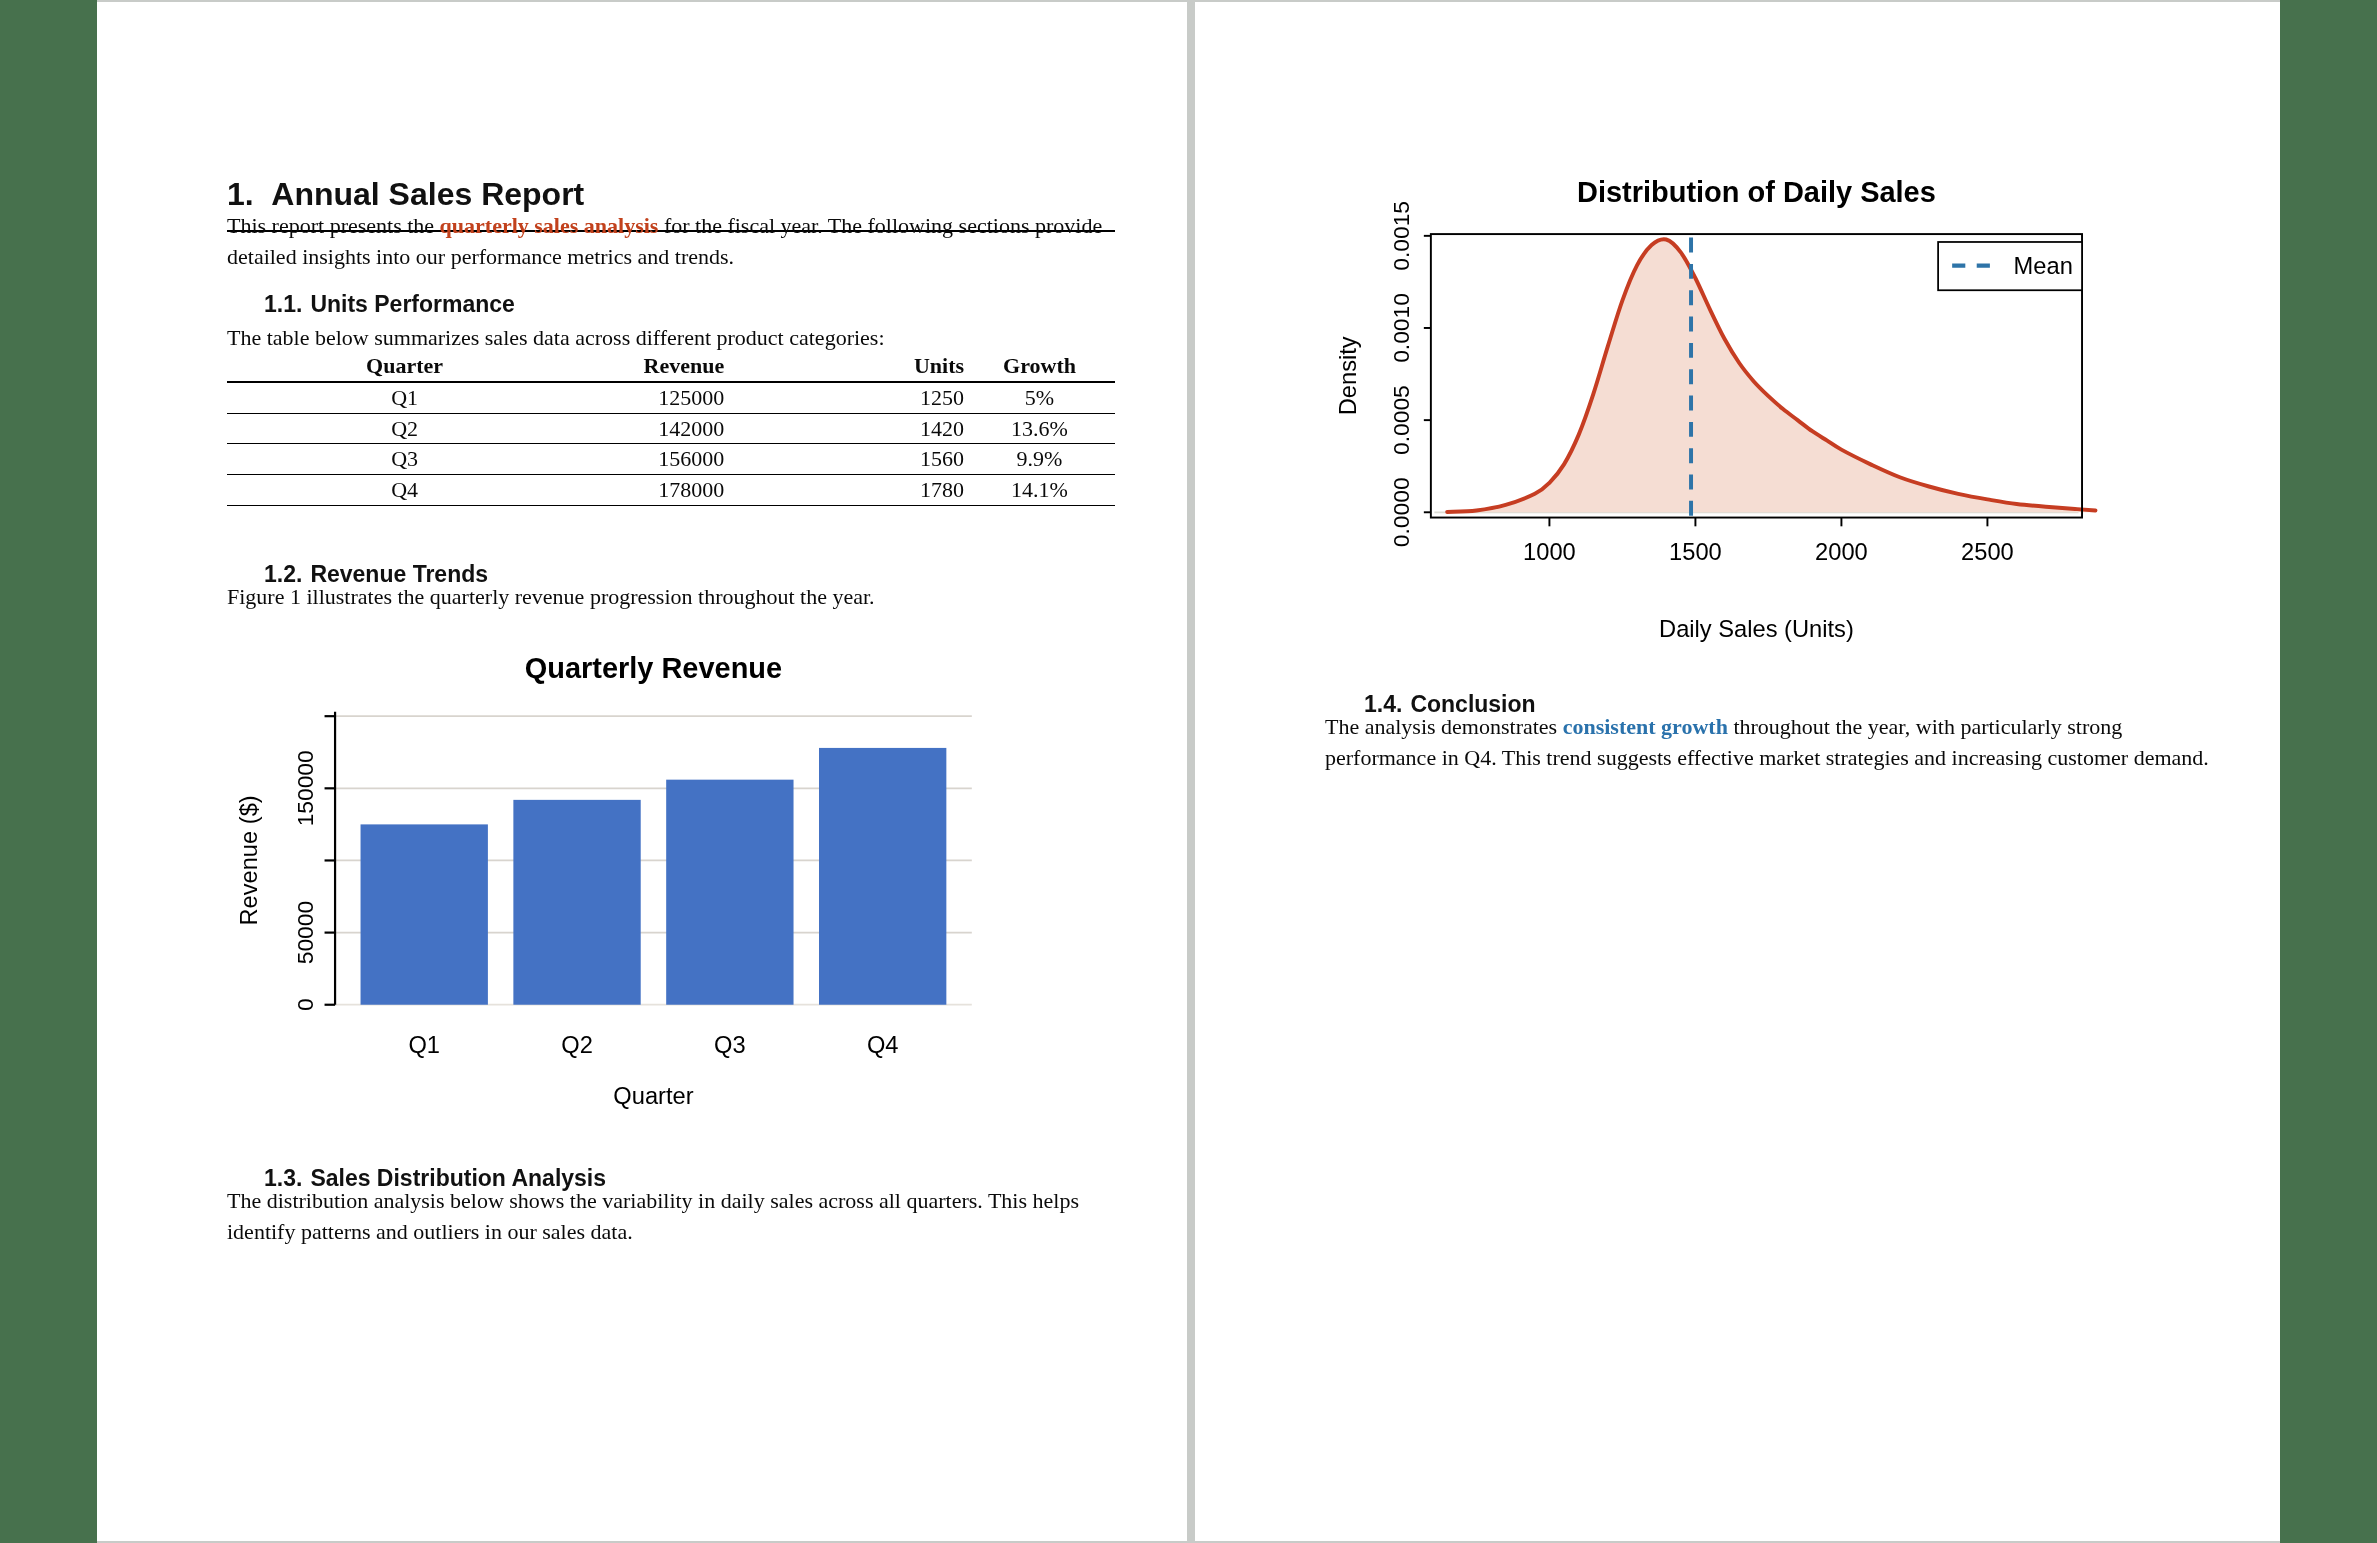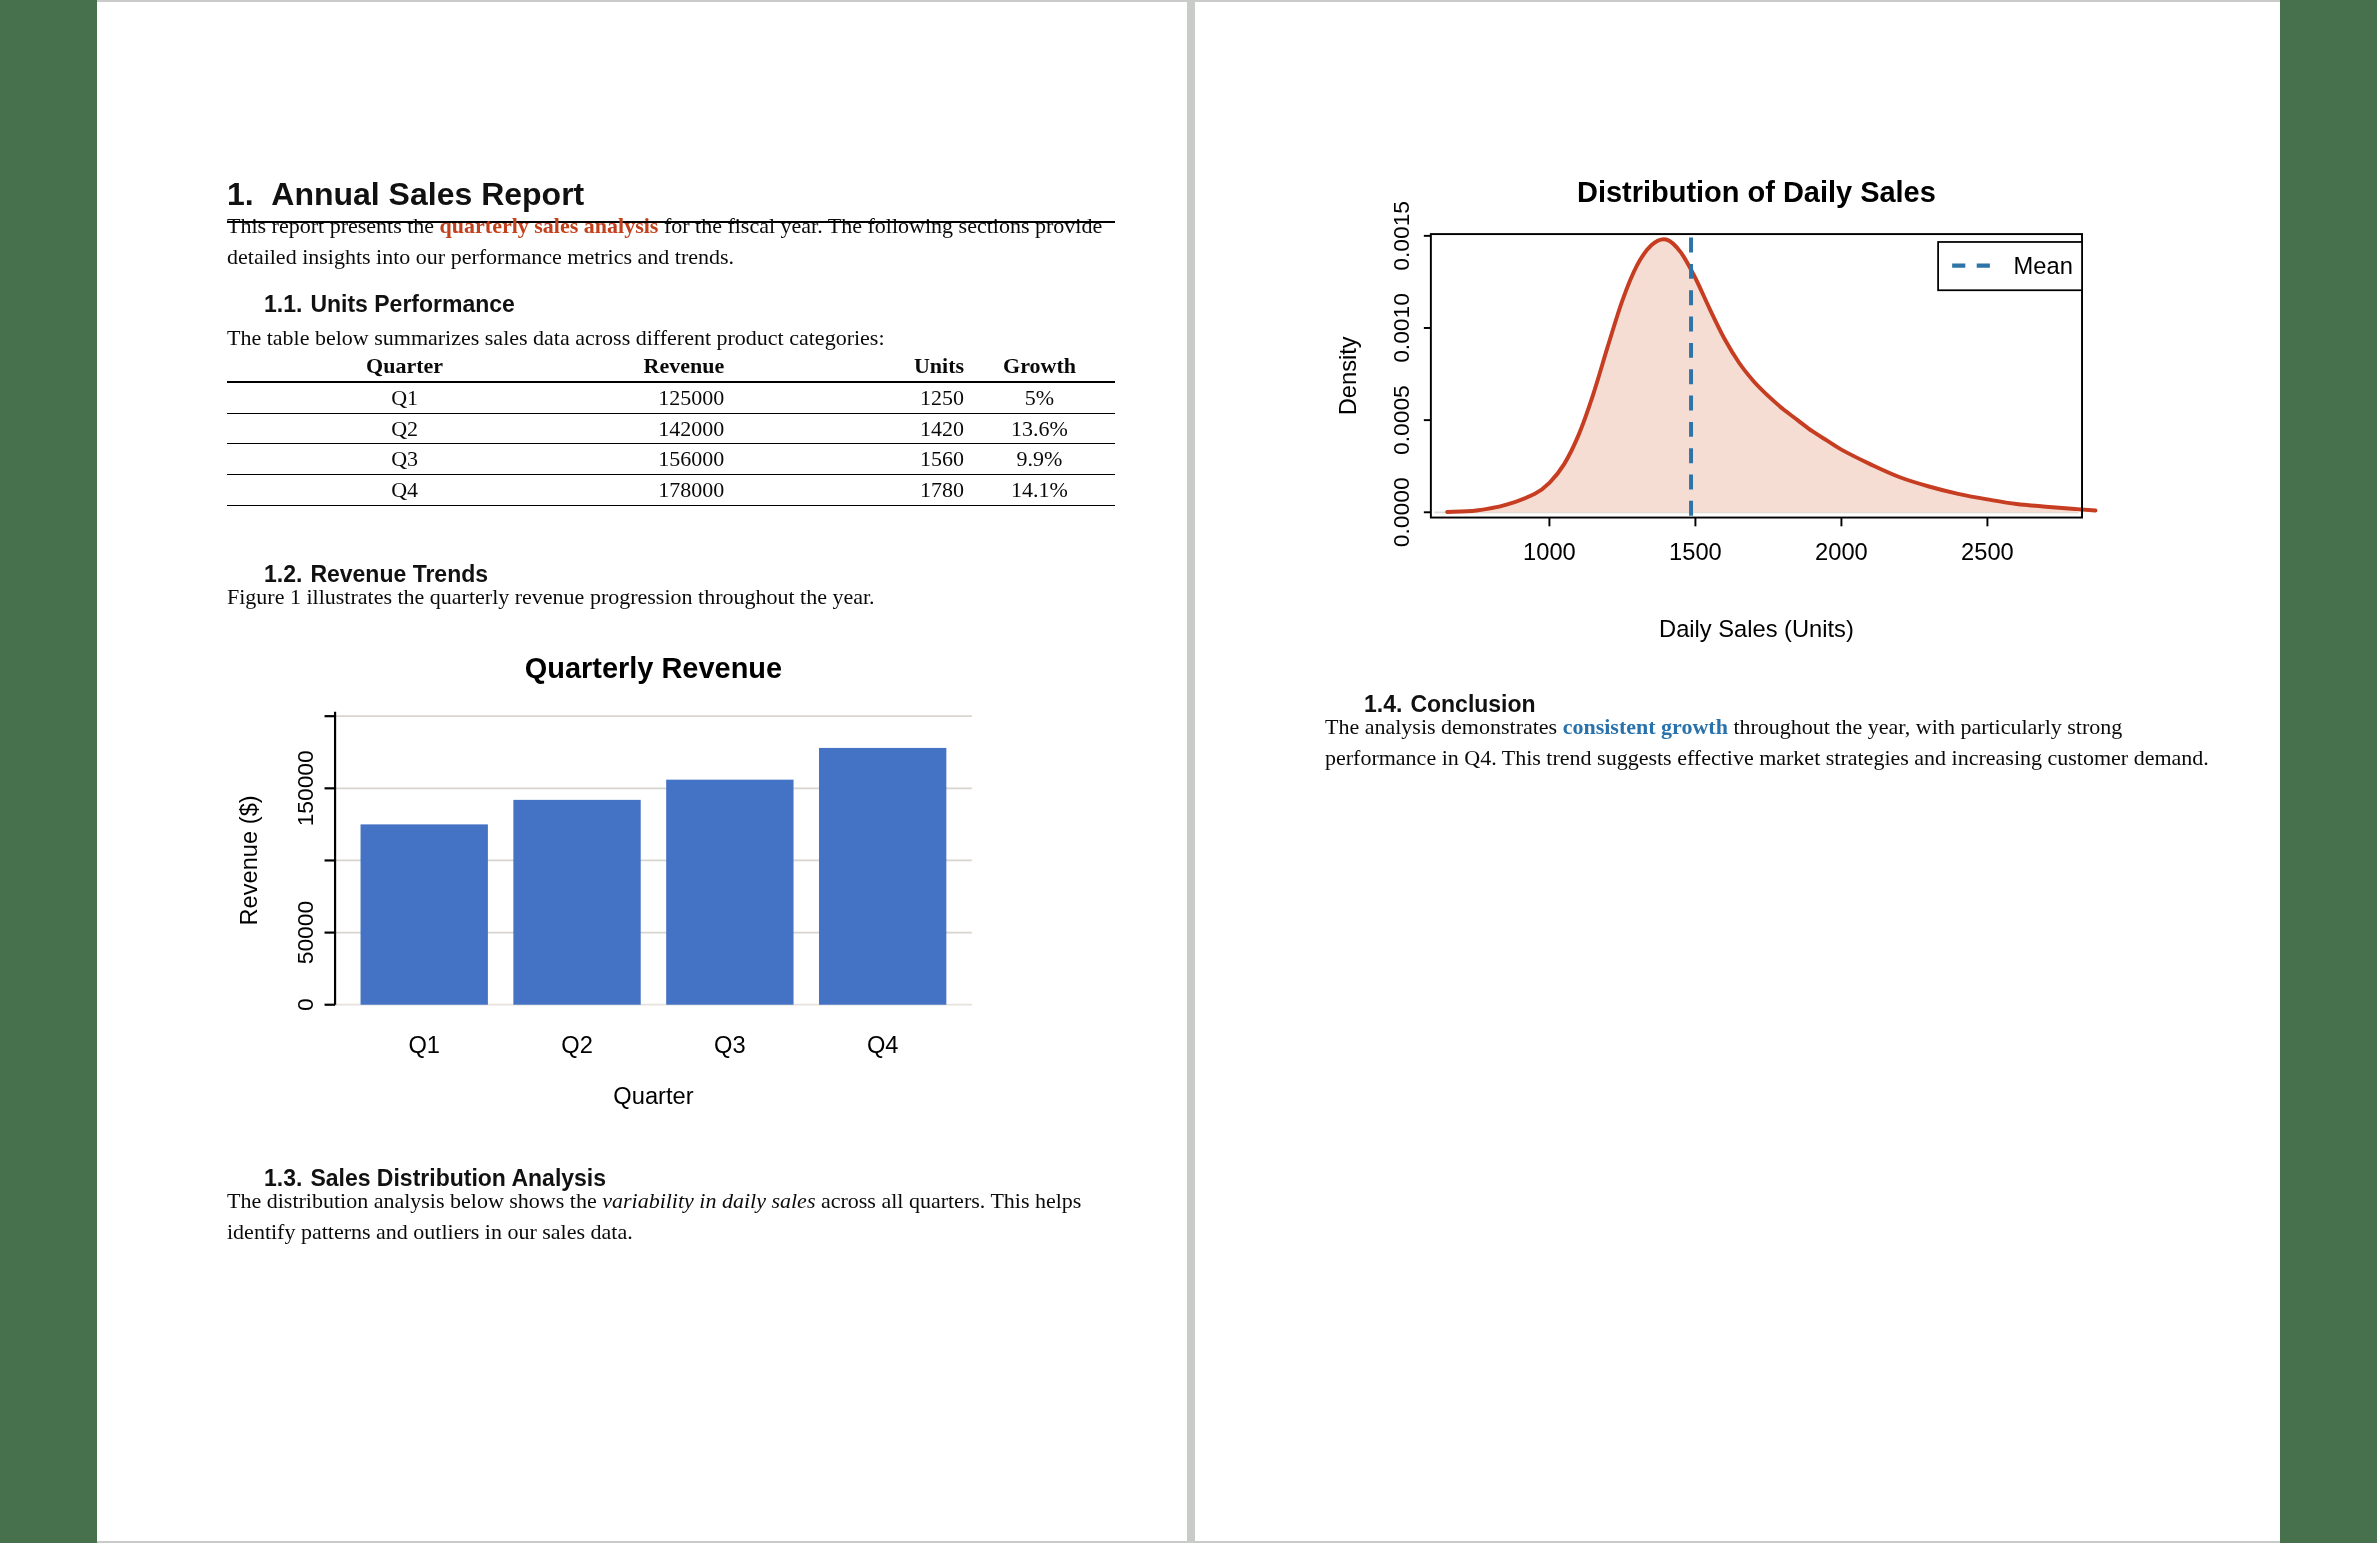--- a/index.html
+++ b/index.html
@@ -11,30 +11,30 @@
   .strip{position:absolute;top:0;bottom:0;width:97px;background:var(--green,#47714D)}
   #strip-left{left:0}
   #strip-right{right:0}
   .page{position:absolute;top:1.8px;height:1539px;background:#ffffff}
   #page1{left:97px;width:1090px}
   #page2{left:1195px;width:1085px}
   .abs{position:absolute}
 
   .doc-title{
     font-family:"Liberation Sans",sans-serif;font-weight:700;font-size:32px;
-    border-bottom:2.6px solid #000;padding-bottom:8px;color:#111;
+    border-bottom:2.6px solid #000;padding-bottom:17px;color:#111;
   }
   .doc-title .num{margin-right:17.6px}
   .sec-h{font-family:"Liberation Sans",sans-serif;font-weight:700;font-size:23px;color:#111}
   .sec-h .num{margin-right:8px}
   .body-text{font-size:22px;line-height:31px}
   .bold-red{color:var(--red,#C2411C);font-weight:700}
   .bold-blue{color:var(--blue,#2A72AC);font-weight:700}
   .bold{font-weight:700}
-  .it{font-style:italic}
+  .it{}
 
   table.sales{width:888px;border-collapse:collapse;font-size:22px}
   table.sales th{font-weight:700;border-bottom:2.6px solid #000;padding:0.9px 0 2.6px 0}
   table.sales td{border-bottom:1.8px solid #000;padding:1.8px 0}
   .c1{width:40%;text-align:center}
   .c2{width:16%;text-align:right}
   .c3{width:27%;text-align:right}
   .c4{width:17%;text-align:center}
 
   svg text{font-family:"Liberation Sans",sans-serif;fill:#000}

